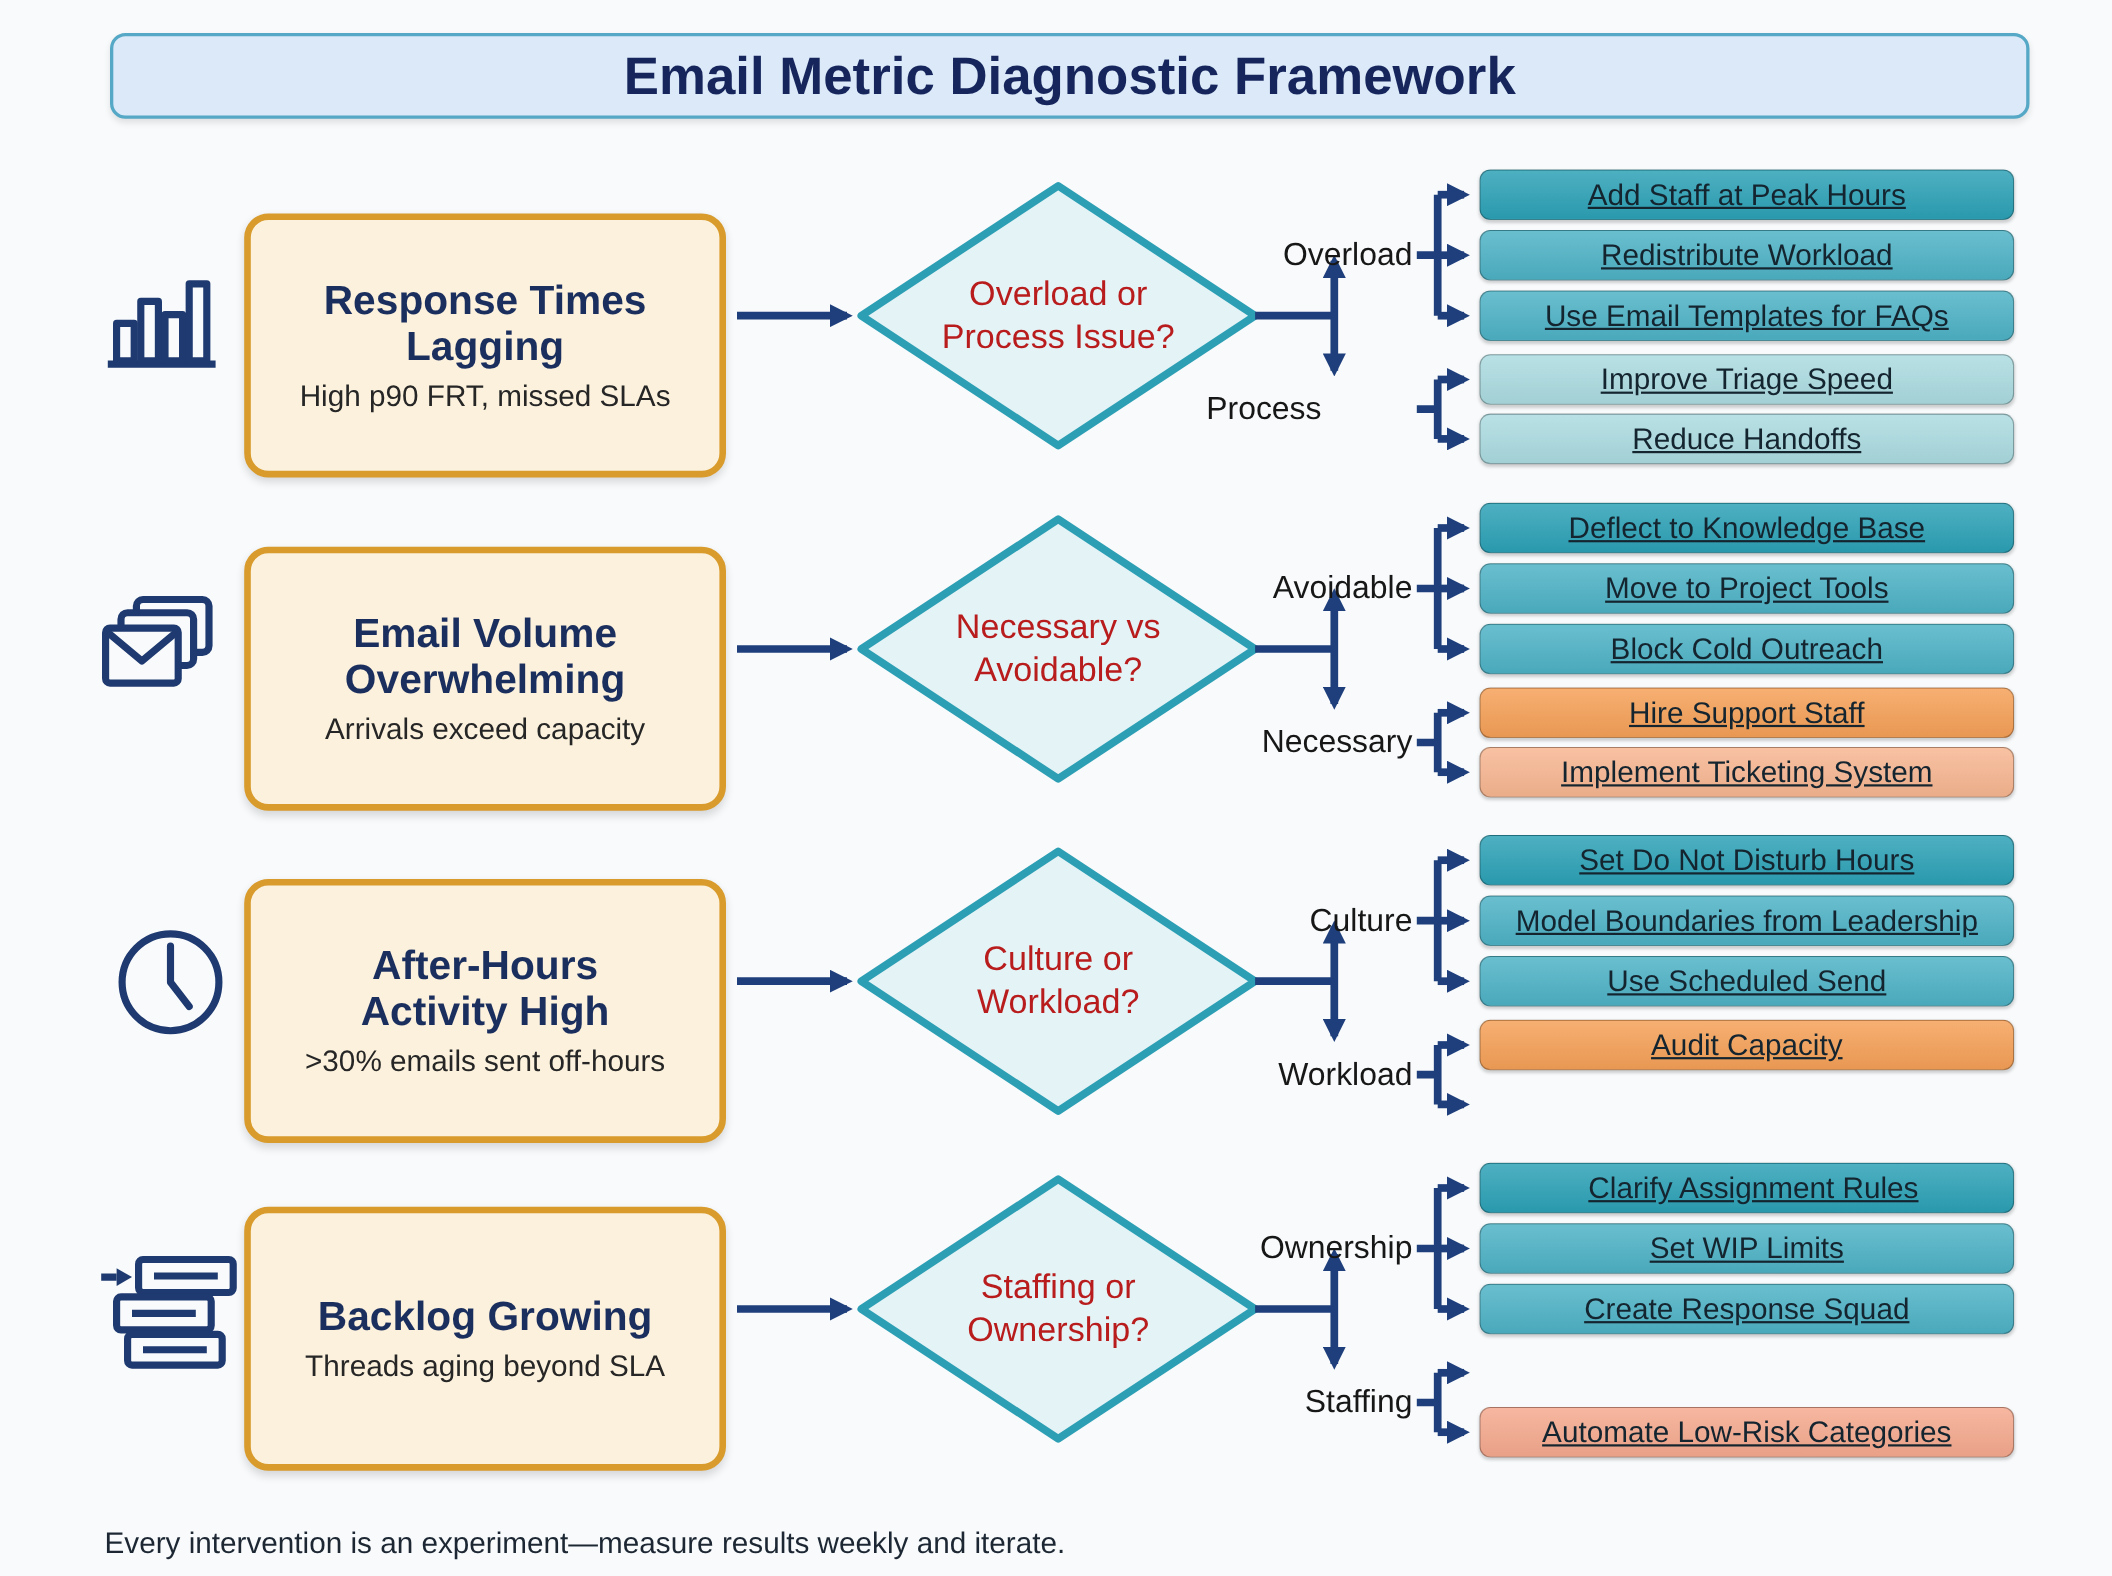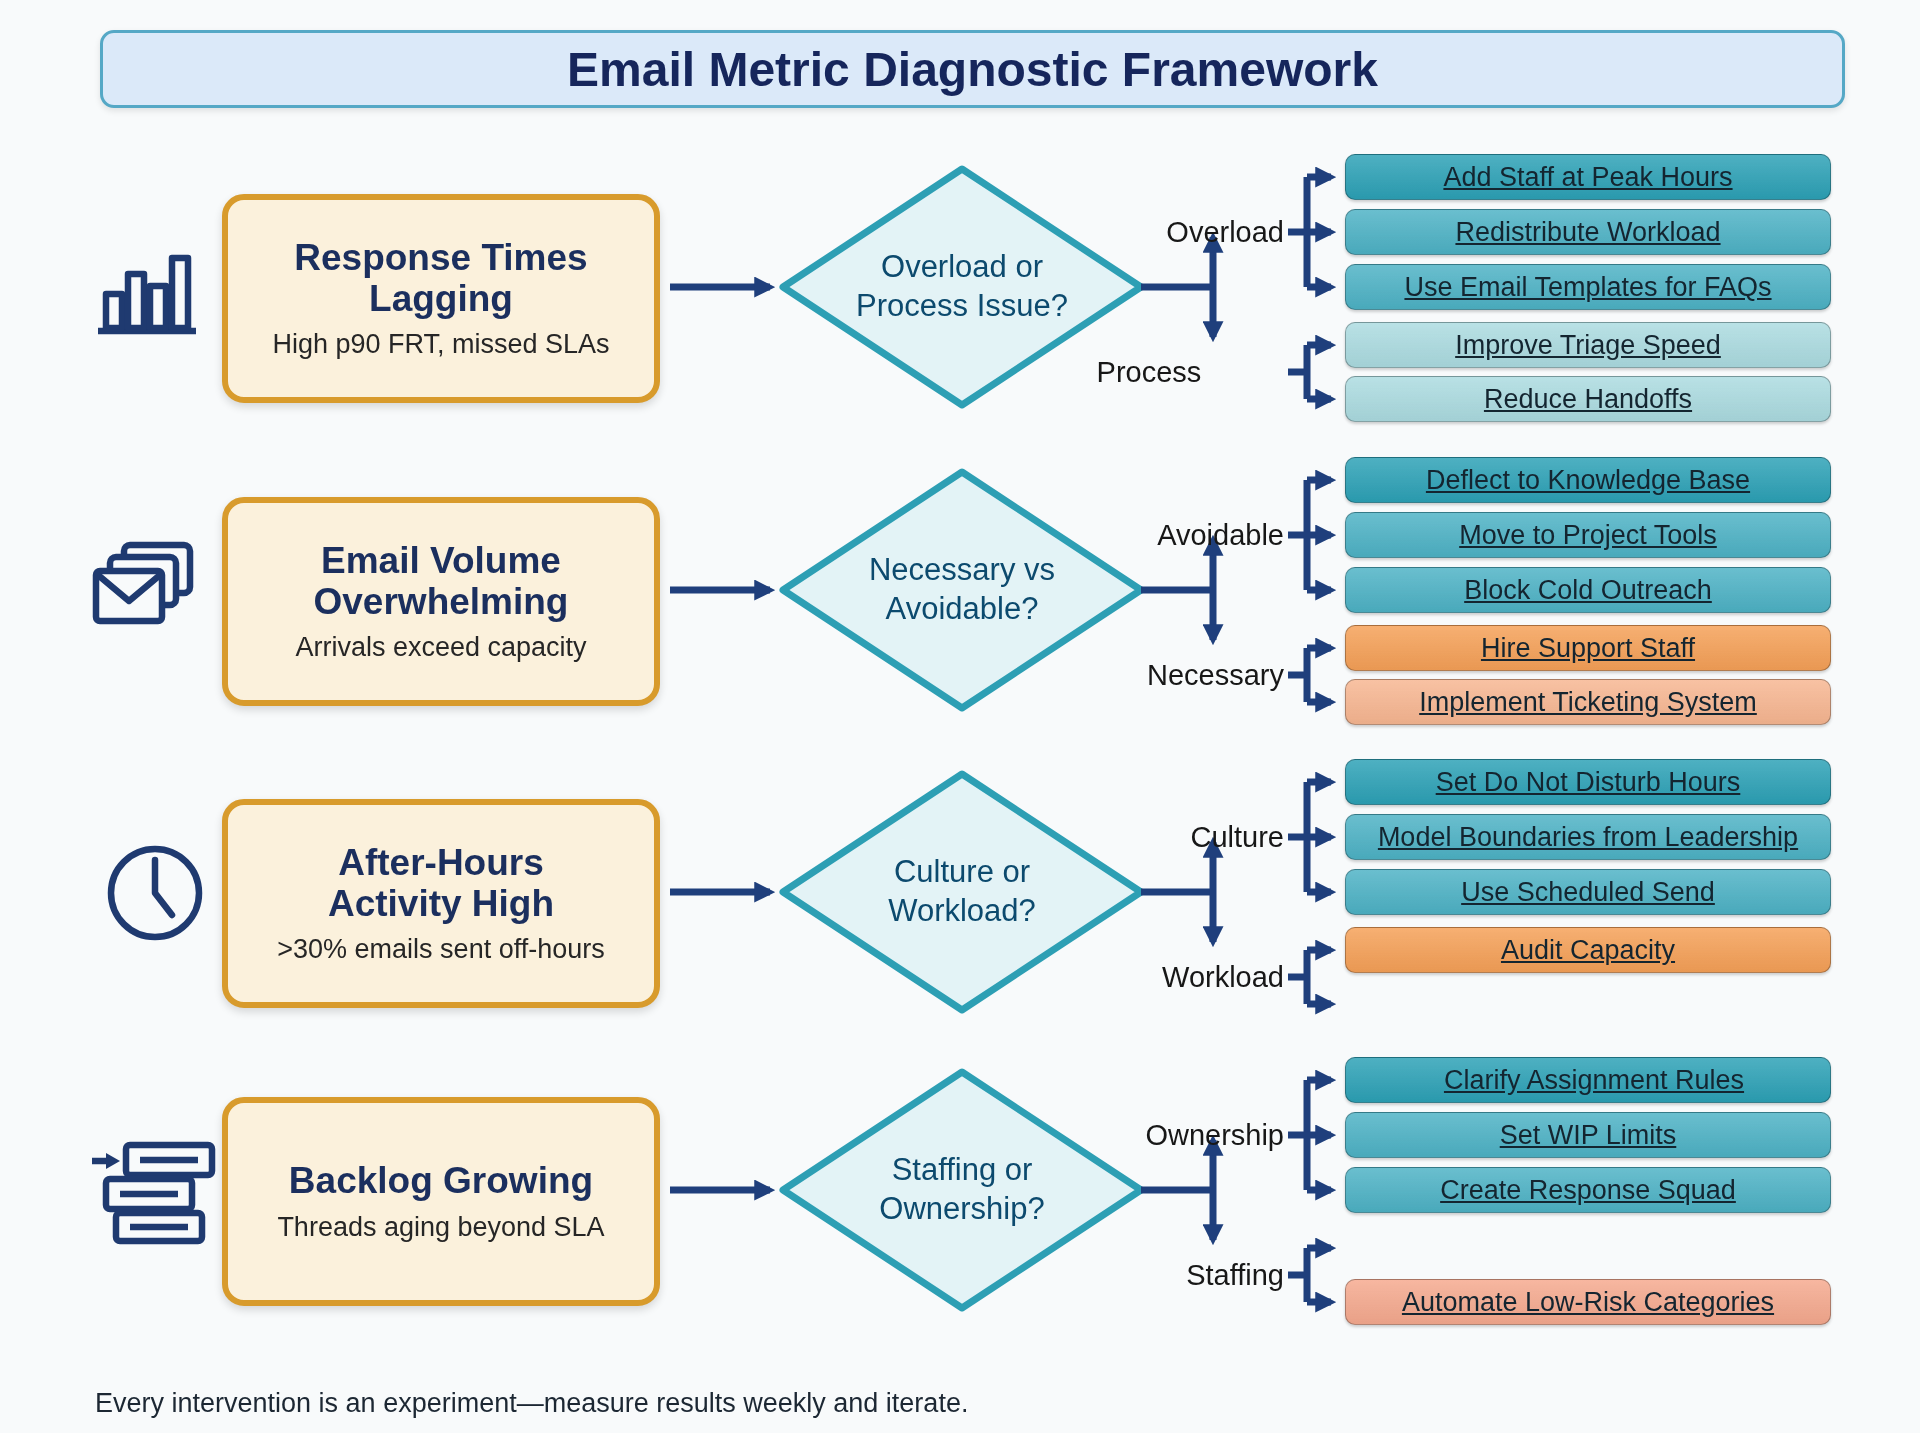--- a/index.html
+++ b/index.html
@@ -14,32 +14,32 @@
   .title{
     position:absolute;left:100px;top:30px;width:1745px;height:78px;
     background:#DBE9F9;border:3px solid #55A8C6;border-radius:14px;
     display:flex;align-items:center;justify-content:center;
     font-size:48px;font-weight:bold;color:#16265C;
     box-shadow:0 3px 6px rgba(0,0,0,.10);box-sizing:border-box;
   }
   .icon{position:absolute;}
   .icon svg{display:block;}
   .problem{
-    position:absolute;left:222px;width:438px;height:209px;
+    position:absolute;left:222px;width:438px;height:240px;
     background:#FBF1DC;border:6px solid #D89B2C;border-radius:22px;
     box-sizing:border-box;display:flex;flex-direction:column;
     align-items:center;justify-content:center;text-align:center;
     box-shadow:0 4px 8px rgba(0,0,0,.14);
   }
   .p-title{font-size:37px;font-weight:bold;color:#1B2F5E;line-height:1.12;max-width:330px;}
   .p-sub{font-size:27px;color:#262626;margin-top:10px;}
   .dtext{
     position:absolute;left:802px;width:320px;height:110px;
     display:flex;flex-direction:column;align-items:center;justify-content:center;
-    font-size:31px;color:#0c4a6e;line-height:1.25;text-align:center;
+    font-size:31px;color:#b91c1c;line-height:1.25;text-align:center;
   }
   .blabel{
     position:absolute;left:1014px;width:270px;height:40px;line-height:40px;
     text-align:right;font-size:29px;color:#171717;
   }
   .action{
     position:absolute;left:1345px;width:486px;height:46px;border-radius:10px;
     display:flex;align-items:center;justify-content:center;
     font-size:27px;color:#142530;border:1px solid rgba(0,0,0,.28);
     box-sizing:border-box;box-shadow:0 2px 3px rgba(0,0,0,.18);

